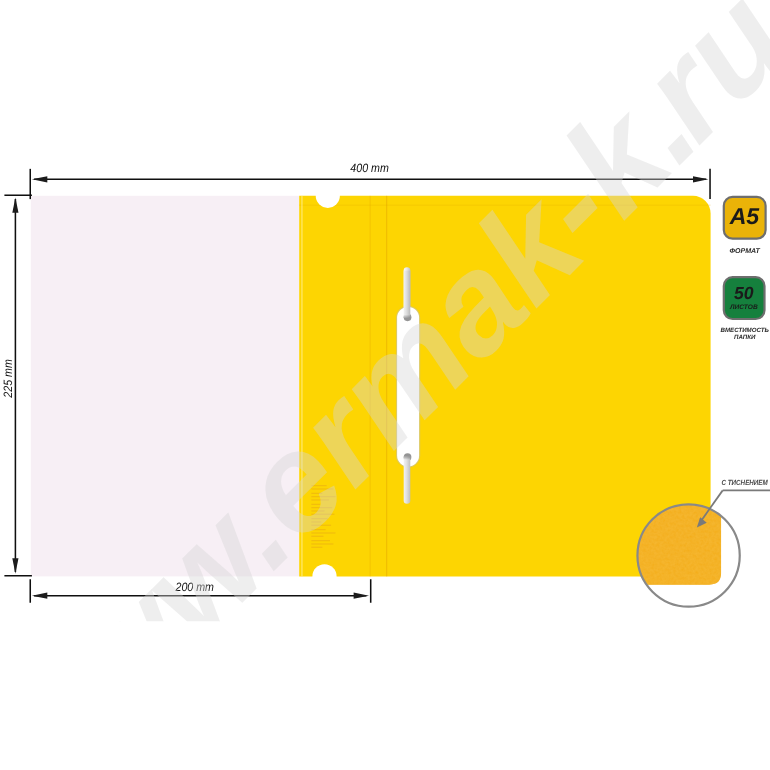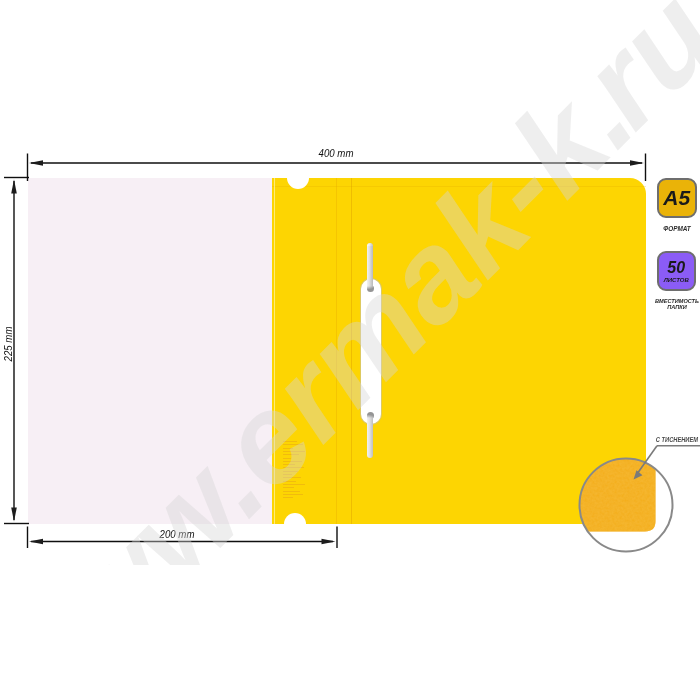--- a/index.html
+++ b/index.html
@@ -105,21 +105,21 @@
 
   <div class="abs" style="left:285.5px;top:147px;width:100px;text-align:center;font-size:11px;color:#111;transform:scaleX(0.88);">400 mm</div>
   <div class="abs" style="left:-42px;top:338px;width:100px;text-align:center;font-size:11px;color:#111;transform:rotate(-90deg) scaleX(0.88);">225 mm</div>
   <div class="abs" style="left:126.5px;top:527.5px;width:100px;text-align:center;font-size:11px;color:#111;transform:scaleX(0.88);">200 mm</div>
 
   <div class="abs" style="left:657px;top:178px;width:35.5px;height:36px;border:2px solid #6e6e6e;border-radius:9px;background:#eab308;text-align:center;">
     <div style="font-size:21px;font-weight:bold;color:#1a1a1a;line-height:36px;letter-spacing:0px;">A5</div>
   </div>
   <div class="abs" style="left:652px;top:224.5px;width:50px;text-align:center;font-size:6.4px;font-weight:bold;color:#2a2a2a;">ФОРМАТ</div>
 
-  <div class="abs" style="left:656.5px;top:251px;width:35.5px;height:35.5px;border:2px solid #6e6e6e;border-radius:9px;background:#8b5cf6;text-align:center;">
+  <div class="abs" style="left:656.5px;top:251px;width:35.5px;height:35.5px;border:2px solid #6e6e6e;border-radius:9px;background:#15803d;text-align:center;">
     <div style="font-size:16px;font-weight:bold;color:#1a1a1a;line-height:16px;margin-top:7px;">50</div>
     <div style="font-size:6px;font-weight:bold;color:#1a1a1a;margin-top:1px;">ЛИСТОВ</div>
   </div>
   <div class="abs" style="left:647px;top:297.5px;width:60px;text-align:center;font-size:5.6px;font-weight:bold;color:#2a2a2a;line-height:6.2px;">ВМЕСТИМОСТЬ<br>ПАПКИ</div>
 
   <div class="abs" style="left:610px;top:435.5px;width:88px;text-align:right;font-size:6.8px;font-weight:bold;color:#4a4a4a;white-space:nowrap;transform:scaleX(0.84);transform-origin:100% 50%;">С ТИСНЕНИЕМ</div>
 
   <svg class="abs" style="left:0;top:0;" width="700" height="700" viewBox="0 0 700 700">
     <text x="41" y="727.2" transform="rotate(-45 41 727.2)" font-family="Liberation Sans, sans-serif" font-size="126.8" font-weight="bold" fill="rgba(213,213,213,0.41)">www.ermak-k.<tspan dx="-9">ru</tspan></text>
   </svg>

